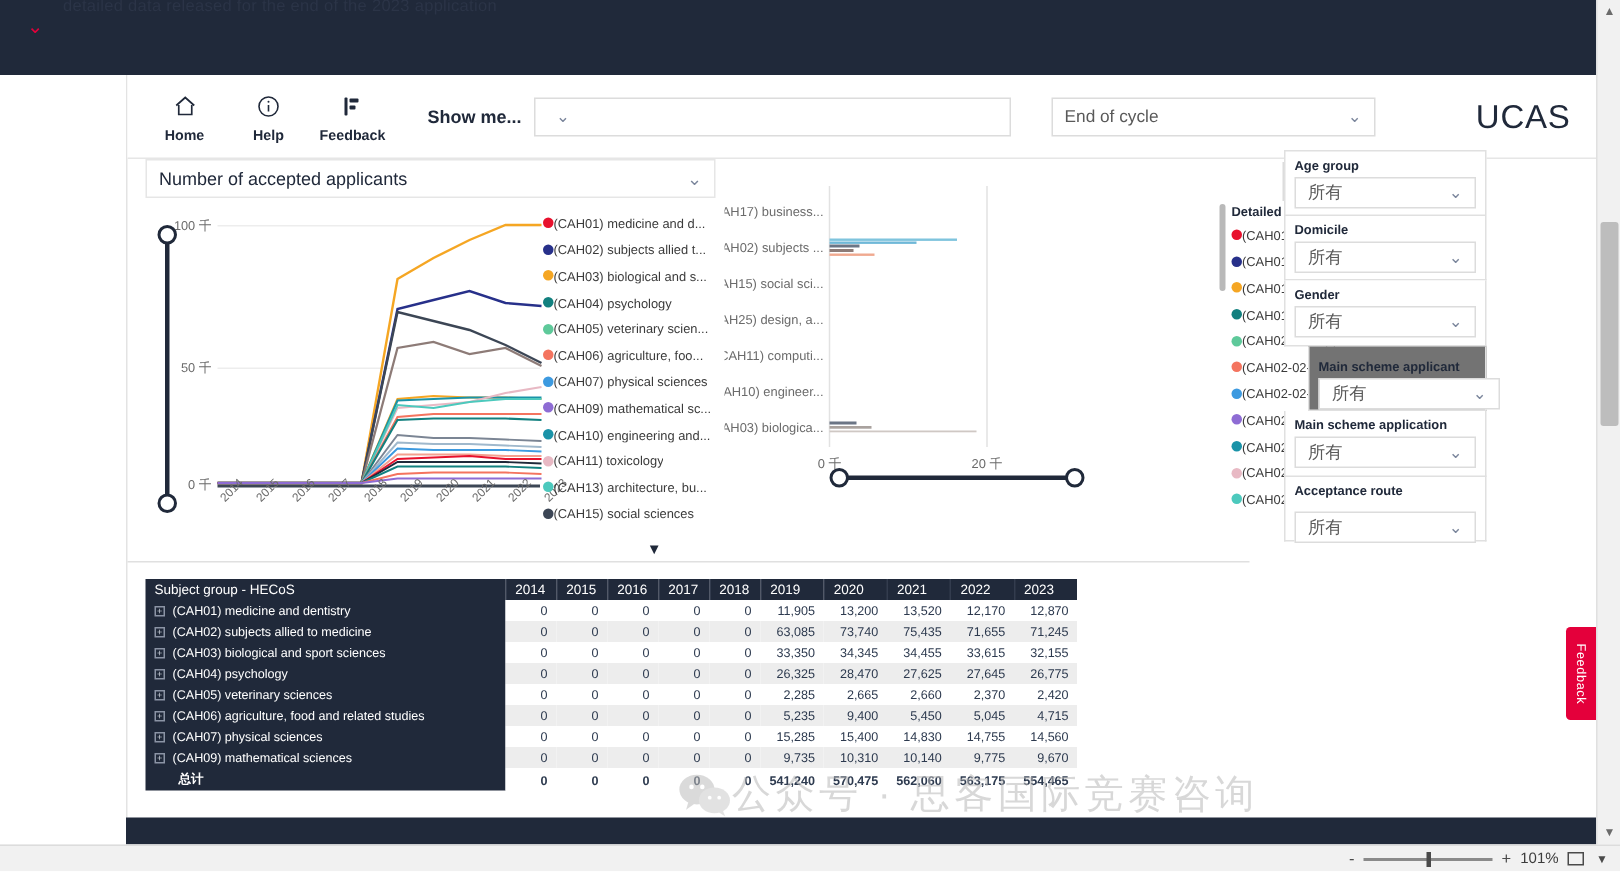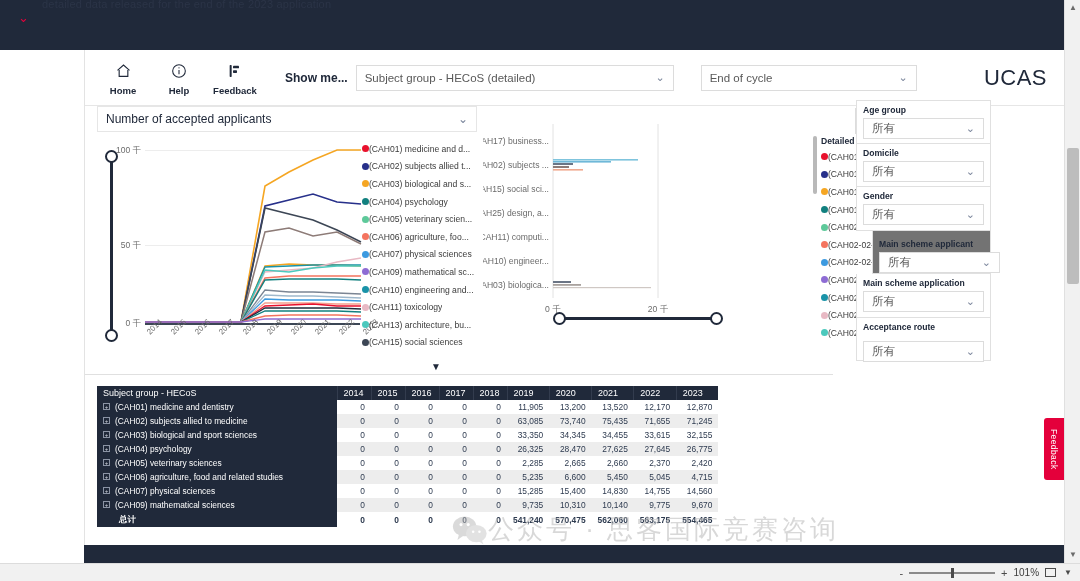--- a/index.html
+++ b/index.html
@@ -223,21 +223,20 @@
                 <rect x="9" y="11" width="6" height="4" rx="1"></rect>
               </svg>
             </div>
             <div class="lb">Feedback</div>
           </div>
         </div>
 
         <div class="showme">Show me...</div>
 
         <div class="sel" id="sel-showme">
-          <span class="v">Subject group - HECoS (detailed)</span>
           <span class="cv">⌄</span>
         </div>
 
         <div class="sel" id="sel-cycle">
           <span class="v">End of cycle</span>
           <span class="cv">⌄</span>
         </div>
 
         <div class="ucas">UCAS</div>
       </div>
@@ -541,21 +540,21 @@
                 <td class="num">2,420</td>
               </tr>
               <tr class="even">
                 <td class="lbl"><span class="exp">+</span><span>(CAH06) agriculture, food and related studies</span></td>
                 <td class="num">0</td>
                 <td class="num">0</td>
                 <td class="num">0</td>
                 <td class="num">0</td>
                 <td class="num">0</td>
                 <td class="num">5,235</td>
-                <td class="num">6,600</td>
+                <td class="num">9,400</td>
                 <td class="num">5,450</td>
                 <td class="num">5,045</td>
                 <td class="num">4,715</td>
               </tr>
               <tr class="odd">
                 <td class="lbl"><span class="exp">+</span><span>(CAH07) physical sciences</span></td>
                 <td class="num">0</td>
                 <td class="num">0</td>
                 <td class="num">0</td>
                 <td class="num">0</td>

